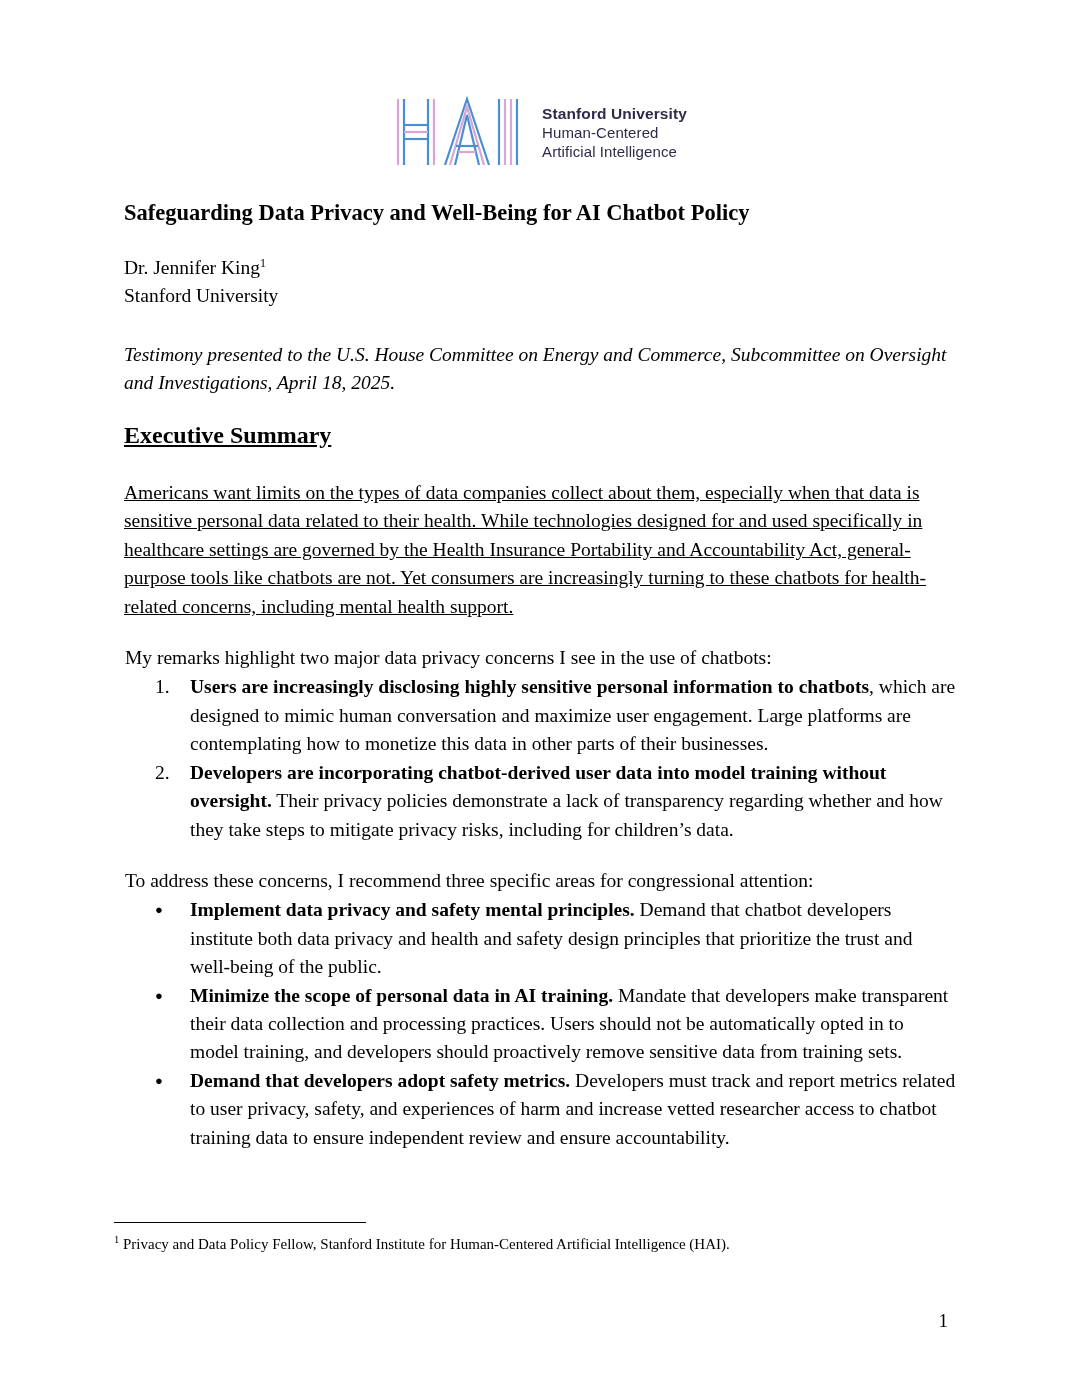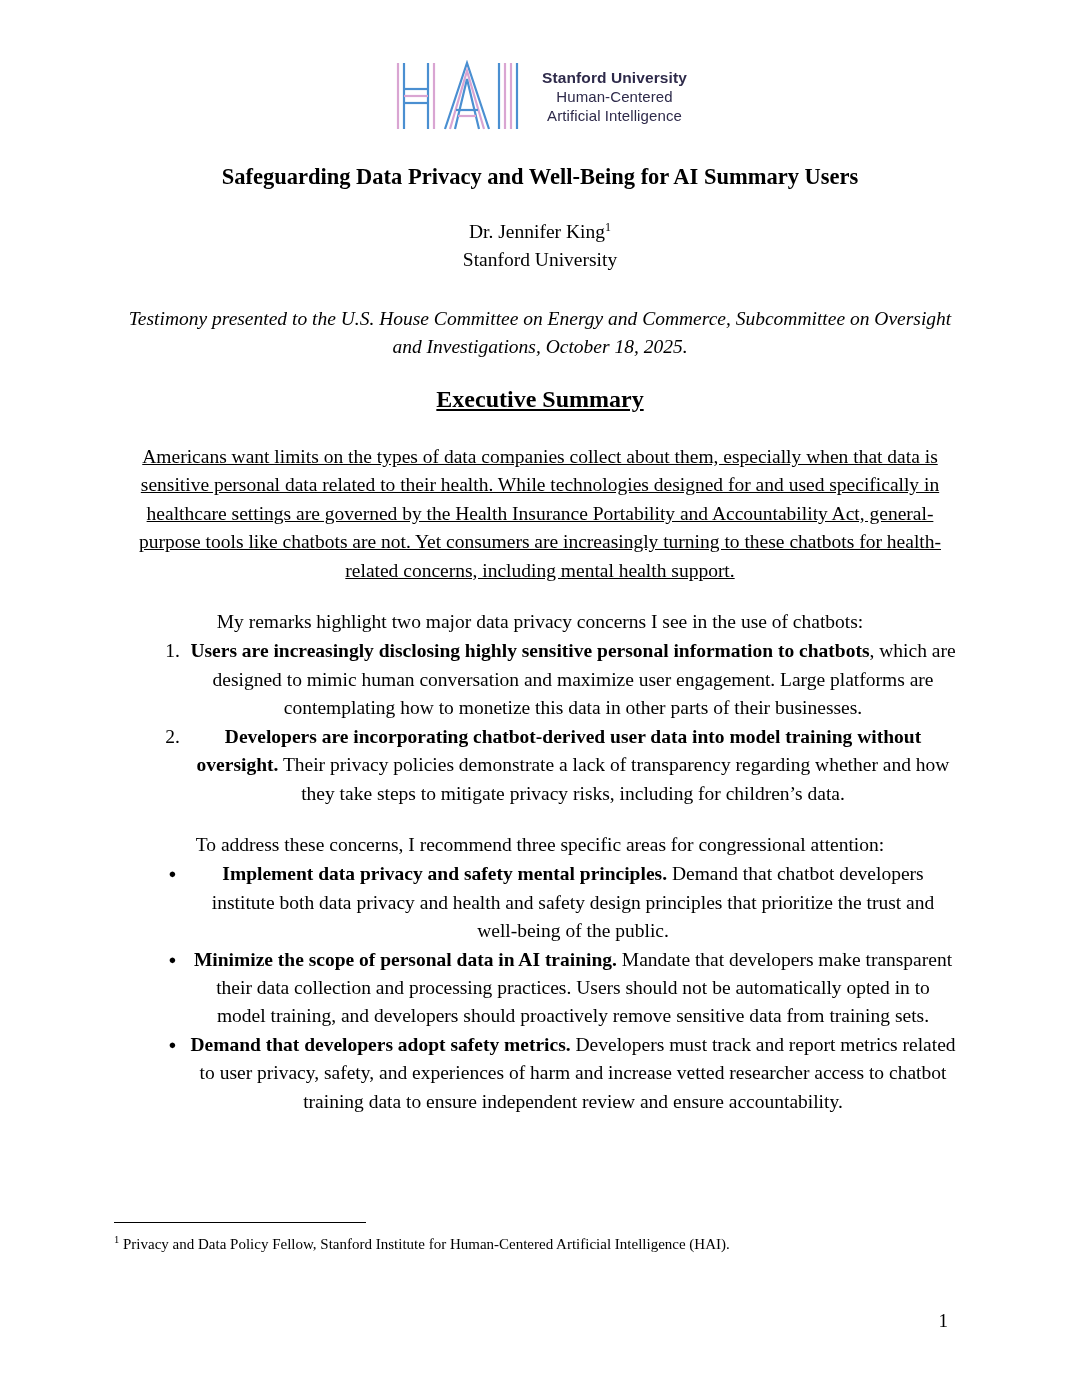--- a/index.html
+++ b/index.html
@@ -11,22 +11,21 @@
     color: #000000;
     -webkit-font-smoothing: antialiased;
   }
   .page {
     position: relative;
     width: 1080px; height: 1399px;
     overflow: hidden;
     background: #ffffff;
   }
   .content {
-    padding: 60px 124px 0 124px;
-    text-align: center;
+    padding: 96px 124px 0 124px;
   }
 
   
   .logo-row {
     display: flex;
     justify-content: center;
     align-items: center;
     gap: 14px;
     margin-bottom: 30px;
   }
@@ -143,28 +142,28 @@
           </g>
         </svg>
       </div>
       <div class="logo-text">
         <div class="org-name">Stanford University</div>
         <div>Human-Centered</div>
         <div>Artificial Intelligence</div>
       </div>
     </div>
 
-    <h1 class="doc-title">Safeguarding Data Privacy and Well-Being for AI Summary Users</h1>
+    <h1 class="doc-title">Safeguarding Data Privacy and Well-Being for AI Chatbot Policy</h1>
 
     <div class="author-block body-text">
       <div><span>Dr. Jennifer King</span><sup class="fn-mark">1</sup></div>
       <div>Stanford University</div>
     </div>
 
-    <p class="testimony-note body-text">Testimony presented to the U.S. House Committee on Energy and Commerce, Subcommittee on Oversight and Investigations, October 18, 2025.</p>
+    <p class="testimony-note body-text">Testimony presented to the U.S. House Committee on Energy and Commerce, Subcommittee on Oversight and Investigations, April 18, 2025.</p>
 
     <div class="section-heading">Executive Summary</div>
 
     <p class="para body-text">Americans want limits on the types of data companies collect about them, especially when that data is sensitive personal data related to their health. While technologies designed for and used specifically in healthcare settings are governed by the Health Insurance Portability and Accountability Act, general-purpose tools like chatbots are not. Yet consumers are increasingly turning to these chatbots for health-related concerns, including mental health support.</p>
 
     <p class="para-tight body-text">My remarks highlight two major data privacy concerns I see in the use of chatbots:</p>
 
     <div class="doc-list body-text">
       <div class="li-row">
         <div class="li-marker">1.</div>

